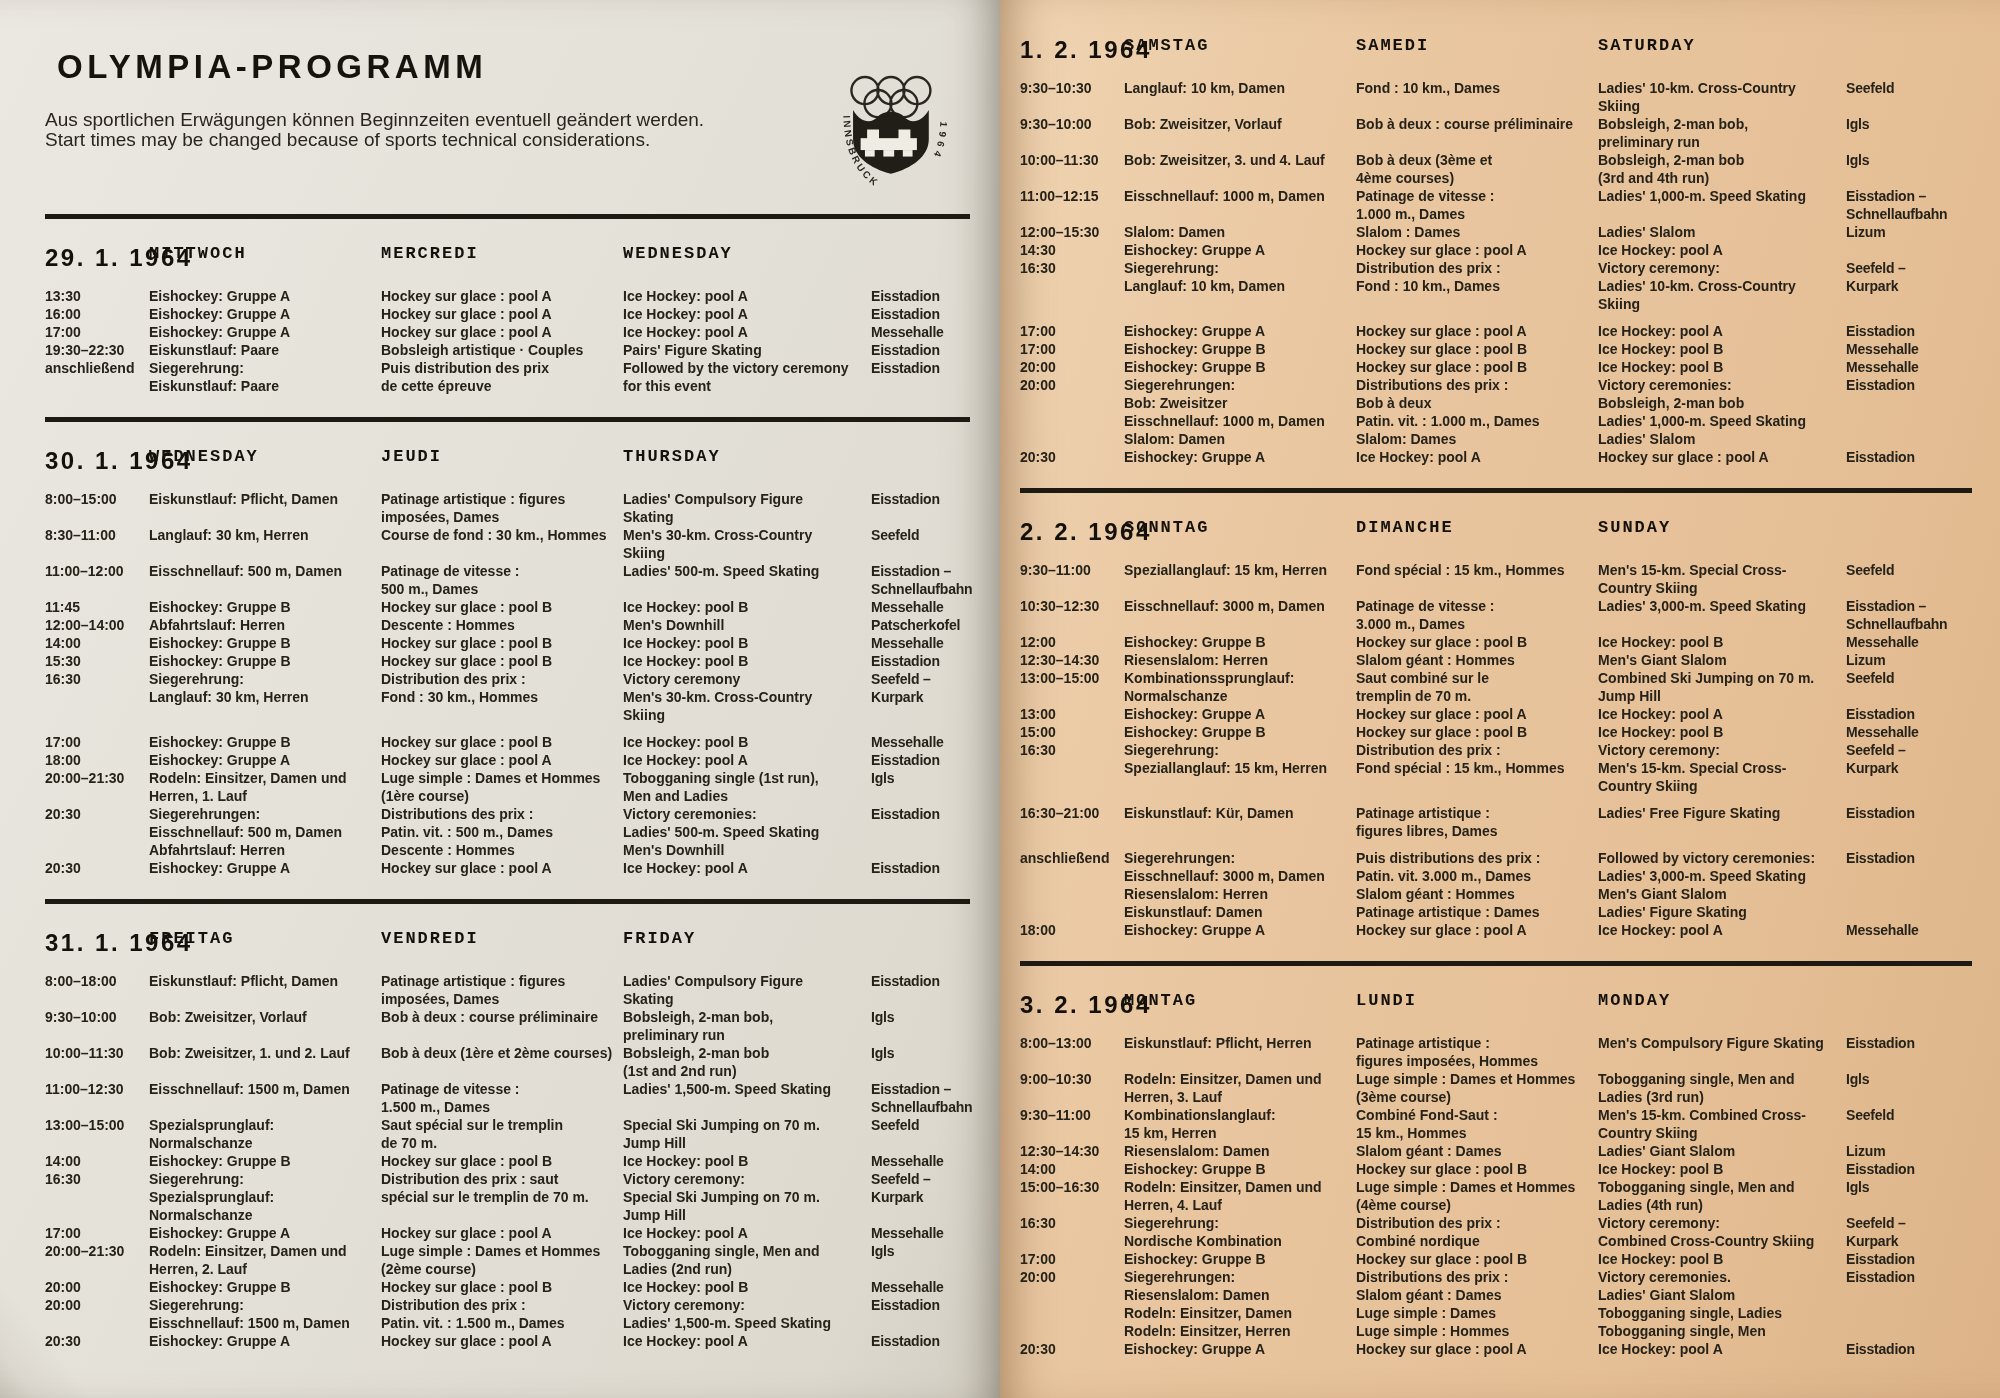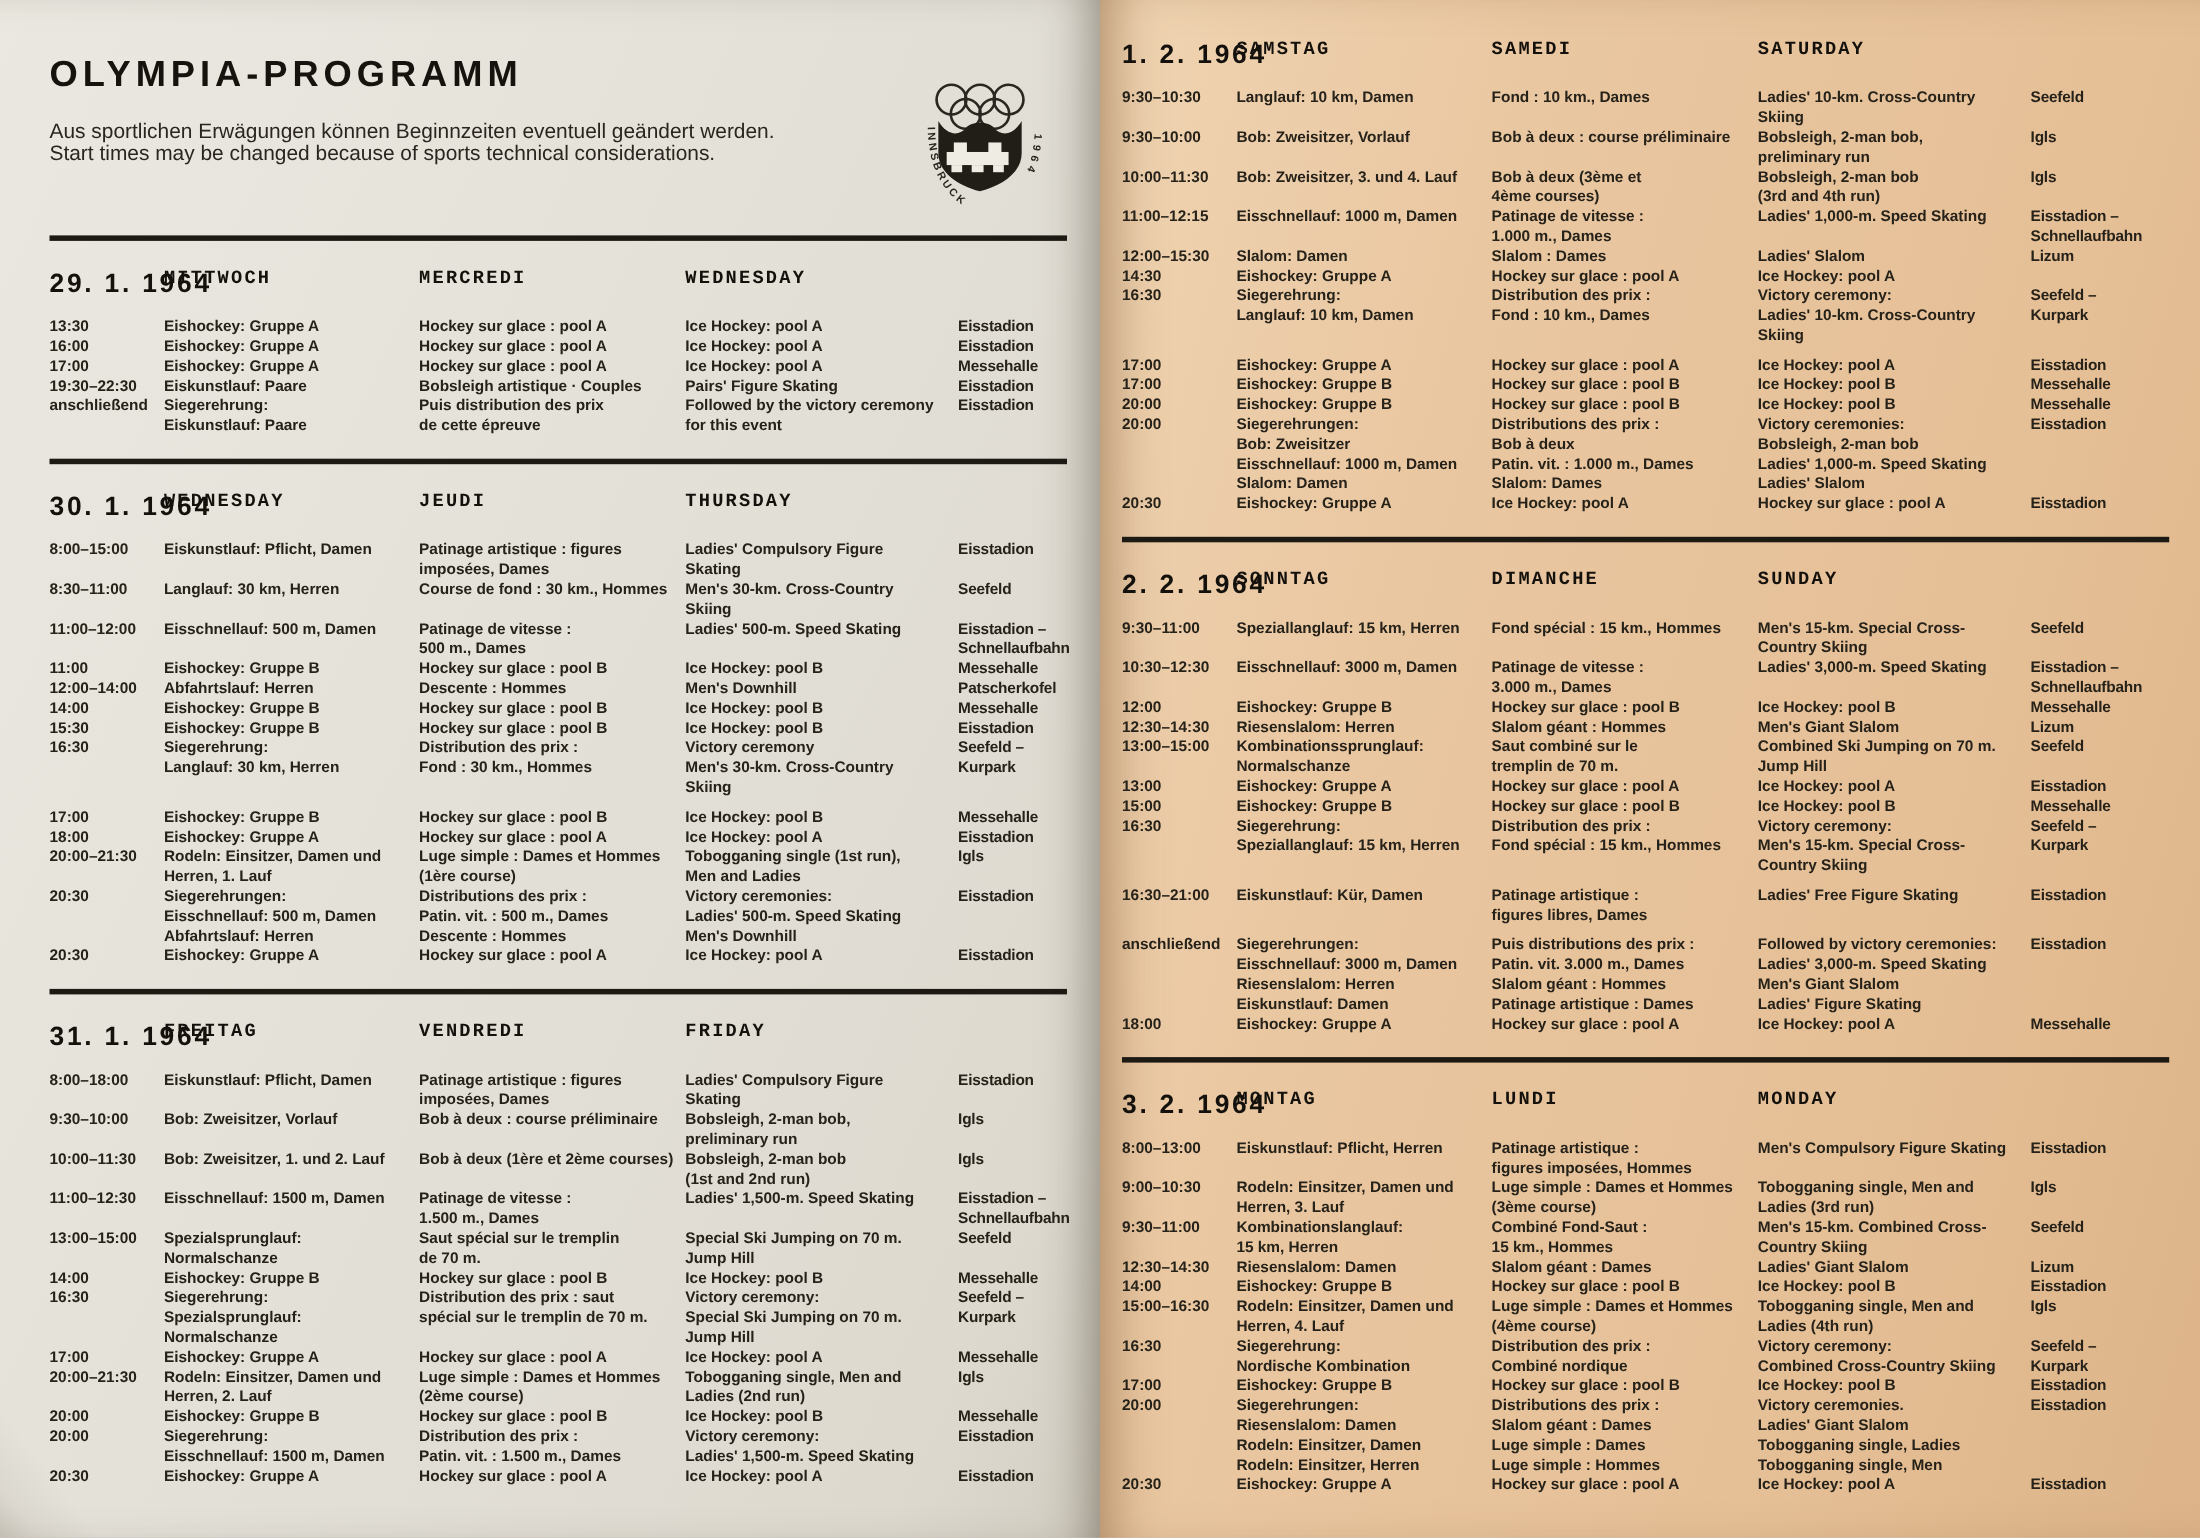--- a/index.html
+++ b/index.html
@@ -27,21 +27,21 @@
   
   .page.left::after{
     content:""; position:absolute; left:0; bottom:0; width:190px; height:150px;
     background:linear-gradient(52deg, rgba(150,142,128,.35) 0%, rgba(150,142,128,.12) 12%, transparent 30%);
     pointer-events:none;
   }
 
   
   .page-header { position:relative; min-height:152px; }
   .title {
-    margin:14px 0 24px; font-size:33px; font-weight:bold; letter-spacing:4.5px;
+    margin:14px 12px 24px; font-size:33px; font-weight:bold; letter-spacing:4.5px;
     color:#16130e;
   }
   .notes { font-size:19px; line-height:19.5px; font-weight:400; color:#2a261f; max-width:700px; }
   .logo { position:absolute; top:22px; right:16px; width:124px; height:132px; }
   .logo svg { width:100%; height:100%; }
 
   .rule, .header-rule {
     height:5px; background:#1d1a14; width:100%;
   }
   .header-rule { margin-top:14px; }
@@ -201,21 +201,21 @@
     <span class="c time">11:00–12:00</span>
     <span class="c de">Eisschnellauf: 500 m, Damen</span>
     <span class="c fr">Patinage de vitesse :
 500 m., Dames</span>
     <span class="c en">Ladies' 500-m. Speed Skating</span>
     <span class="c venue">Eisstadion –
 Schnellaufbahn</span>
   </div>
 
   <div class="row">
-    <span class="c time">11:00</span>
+    <span class="c time">11:45</span>
     <span class="c de">Eishockey: Gruppe B</span>
     <span class="c fr">Hockey sur glace : pool B</span>
     <span class="c en">Ice Hockey: pool B</span>
     <span class="c venue">Messehalle</span>
   </div>
 
   <div class="row">
     <span class="c time">12:00–14:00</span>
     <span class="c de">Abfahrtslauf: Herren</span>
     <span class="c fr">Descente : Hommes</span>

